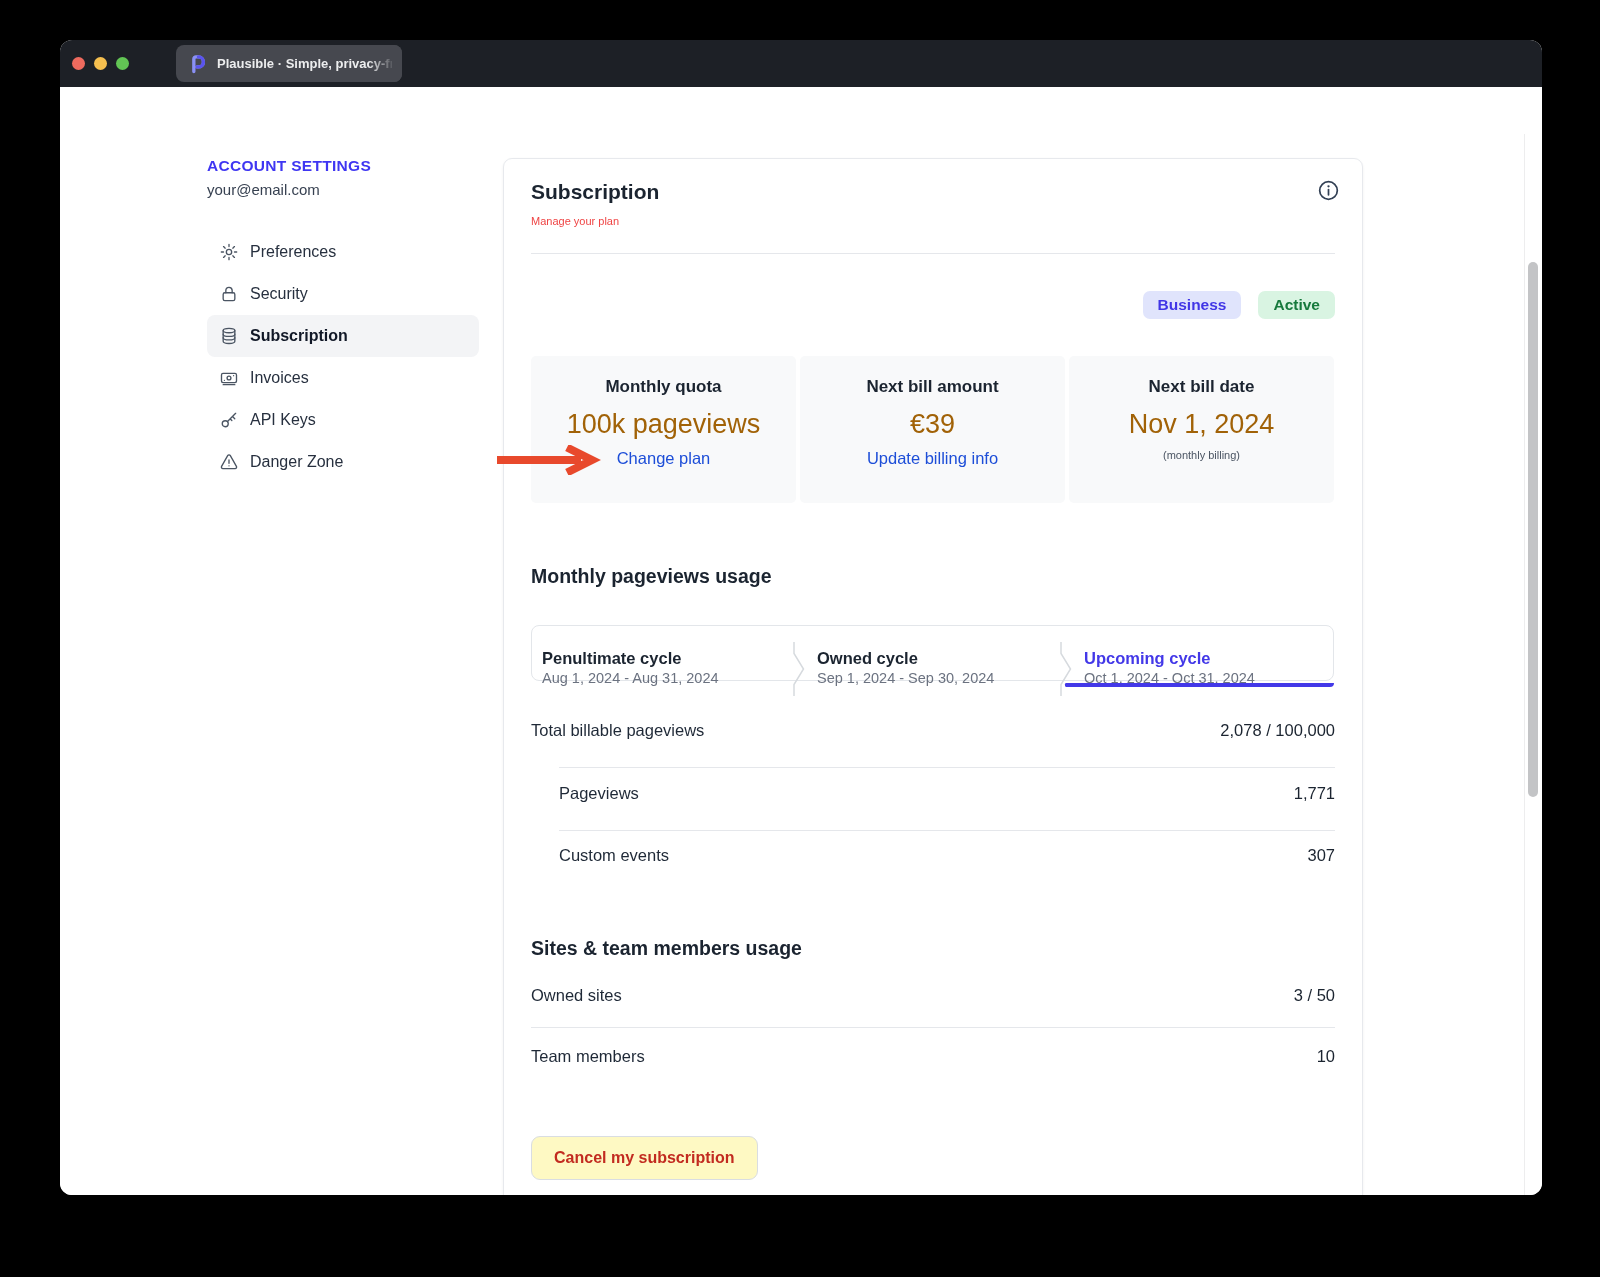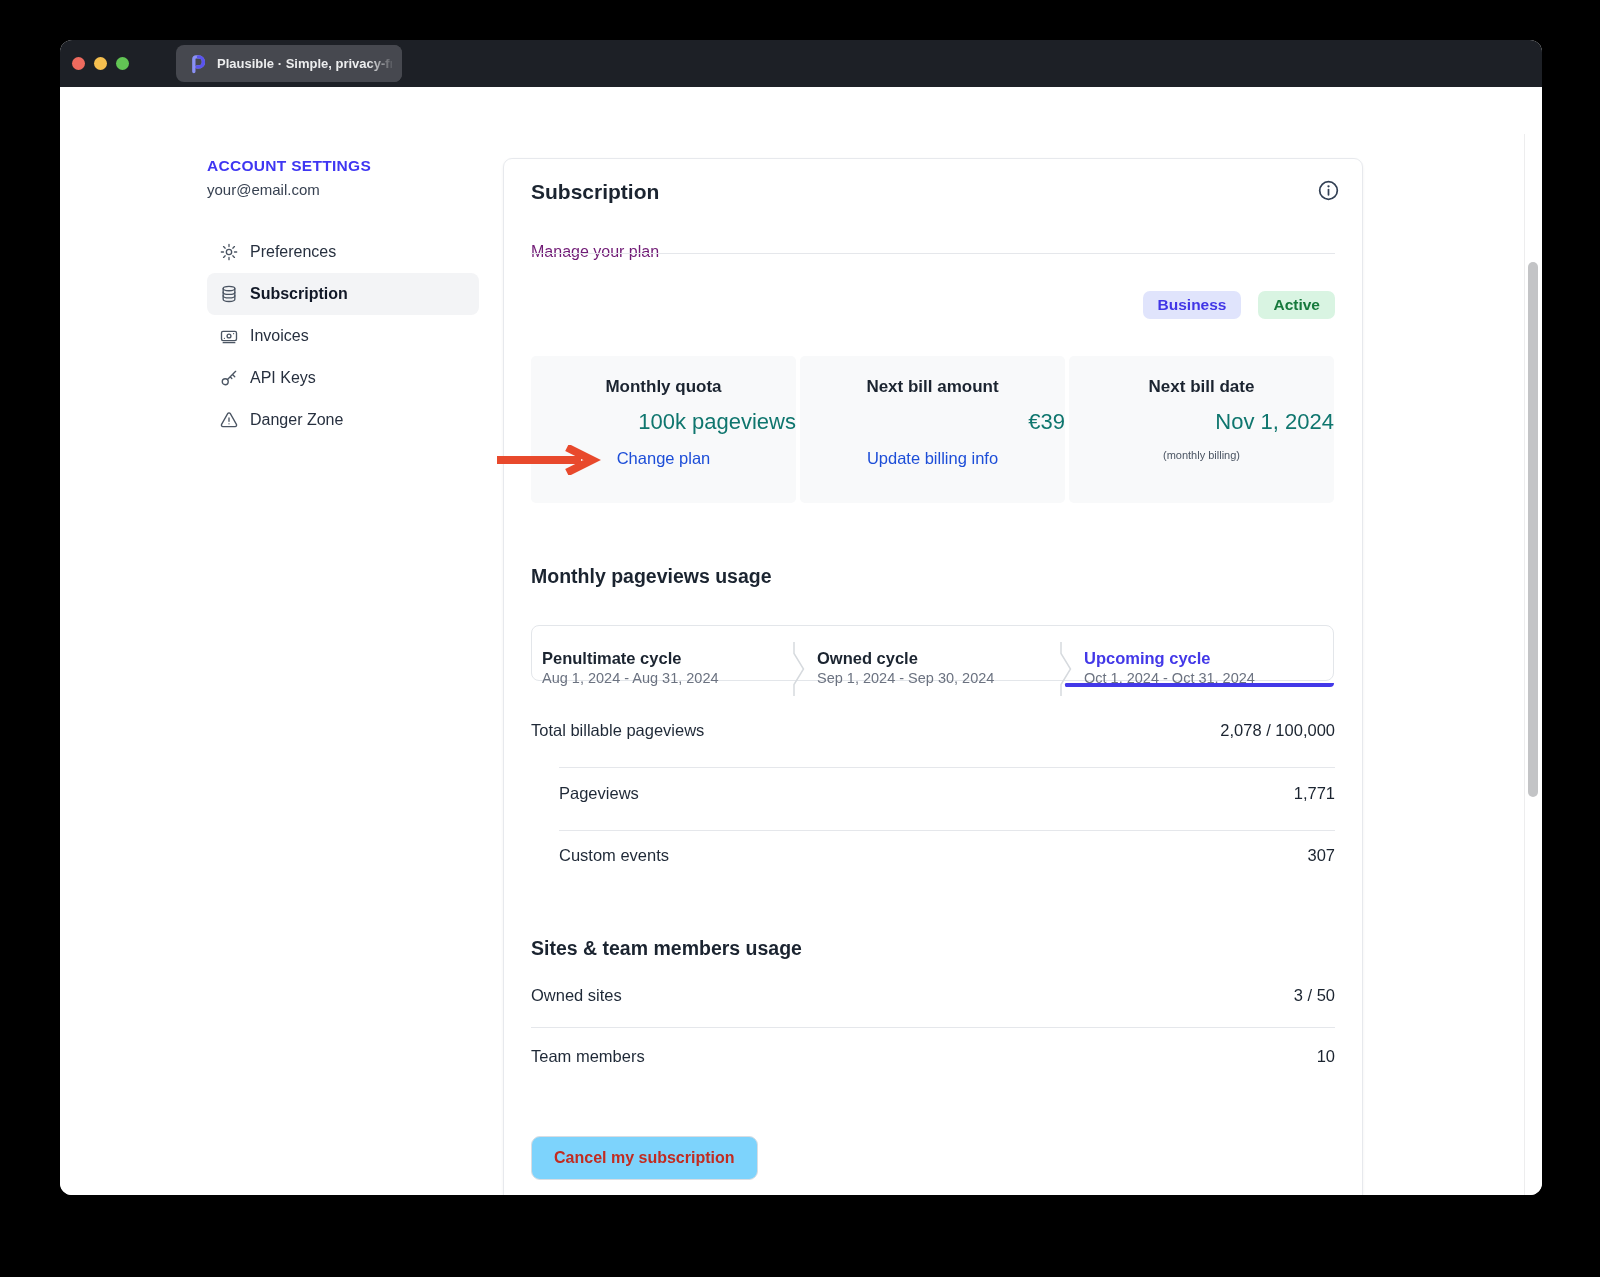--- a/index.html
+++ b/index.html
@@ -63,38 +63,38 @@
 
   
   .card {
     position:absolute; left:443px; top:71px;
     width:860px; height:1051px;
     background:#fff; border:1px solid #e7e9ed; border-radius:9px;
     box-shadow:0 1px 3px rgba(16,24,40,.06);
   }
   .card-abs { position:absolute; }
   .card-title { left:27px; top:21px; font-size:21px; font-weight:bold; color:#1b2430; }
-  .card-subtitle { left:27px; top:56px; font-size:16px; color:#701a75;margin-top:28px; }
+  .card-subtitle { left:27px; top:56px; font-size:11px; color:#ef4444; }
   .info-icon { right:22px; top:20px; width:23px; height:23px; cursor:pointer; }
   .info-icon svg { width:23px; height:23px; }
   .divider-top { left:27px; right:27px; top:94px; height:1px; background:#e5e7eb; }
 
   .badges { top:132px; right:27px; display:flex; gap:17px; }
   .badge {
     height:28px; display:flex; align-items:center;
     padding:0 15px; border-radius:7px;
     font-size:15.5px; font-weight:bold;
   }
   .badge-plan { background:#e0e4fc; color:#4136e6; }
   .badge-status { background:#d9f4e2; color:#16793c; }
 
   .stats { left:27px; top:197px; width:803px; height:147px; display:grid; grid-template-columns:1fr 1fr 1fr; gap:4px; }
   .stat-cell { background:#f8f9fa; border-radius:5px; text-align:center; position:relative; }
   .stat-label { position:absolute; top:21px; width:100%; font-size:17px; font-weight:bold; color:#1b2430;text-align:center; }
-  .stat-value { position:absolute; top:53px; width:100%; font-size:22px; color:#0f766e;text-align:right; }
+  .stat-value { position:absolute; top:53px; width:100%; font-size:27px; color:#a16207; }
   .stat-link  { position:absolute; top:93px; width:100%; font-size:16.5px; color:#1d4ed8; cursor:pointer; }
   .stat-note  { position:absolute; top:93px; width:100%; font-size:11px; color:#4b5563; }
 
   .annot-arrow { position:absolute; left:435px; top:358px; width:114px; height:30px; z-index:5; pointer-events:none; }
 
   .section-heading { left:27px; font-size:19.5px; font-weight:bold; color:#1b2430; }
   .h-pageviews { top:406px; }
   .h-sites { top:778px; }
 
   
@@ -117,21 +117,21 @@
   
   .urow { left:27px; right:27px; display:flex; justify-content:space-between; align-items:center; }
   .urow .lbl { font-size:16.5px; color:#1f2937; }
   .urow .val { font-size:16.5px; color:#1b2430; }
   .urow.indent .lbl { padding-left:28px; }
   .hr { height:1px; background:#e5e7eb; }
 
   .cancel-btn {
     left:27px; top:977px; height:44px; padding:0 22px;
     display:flex; align-items:center;
-    background:#7dd3fc; border:1px solid #d9dde2; border-radius:9px;
+    background:#fef9c3; border:1px solid #d9dde2; border-radius:9px;
     color:#c22b20; font-size:16px; font-weight:bold;
     cursor:pointer; font-family:"Liberation Sans", sans-serif;
   }
 
   
   .track-line { position:absolute; left:1464px; top:47px; bottom:0; width:1px; background:#ededee; }
   .scroll-thumb {
     position:absolute; left:1468px; top:175px; width:10px; height:535px;
     background:#c3c4c6; border-radius:6px; cursor:pointer;
   }
@@ -169,20 +169,29 @@
         <div class="nav-item">
           <span class="nav-icon">
             <svg viewBox="0 0 24 24">
                 <circle cx="12" cy="12" r="3.2"></circle>
                 <path d="M12 2.8v2.6M12 18.6v2.6M21.2 12h-2.6M5.4 12H2.8M18.5 5.5l-1.9 1.9M7.4 16.6l-1.9 1.9M18.5 18.5l-1.9-1.9M7.4 7.4L5.5 5.5"></path>
               </svg>
           </span>
           <span>Preferences</span>
         </div>
 
+        <div class="nav-item">
+          <span class="nav-icon">
+            <svg viewBox="0 0 24 24">
+                <rect x="5" y="10.5" width="14" height="9.5" rx="2"></rect>
+                <path d="M8.2 10.5V7.8a3.8 3.8 0 0 1 7.6 0v2.7"></path>
+              </svg>
+          </span>
+          <span>Security</span>
+        </div>
 
         <div class="nav-item active">
           <span class="nav-icon">
             <svg viewBox="0 0 24 24">
                 <ellipse cx="12" cy="5.5" rx="7" ry="2.6"></ellipse>
                 <path d="M5 5.5v4.3c0 1.45 3.15 2.6 7 2.6s7-1.15 7-2.6V5.5"></path>
                 <path d="M5 9.8v4.3c0 1.45 3.15 2.6 7 2.6s7-1.15 7-2.6V9.8"></path>
                 <path d="M5 14.1v4.3c0 1.45 3.15 2.6 7 2.6s7-1.15 7-2.6v-4.3"></path>
               </svg>
           </span>

